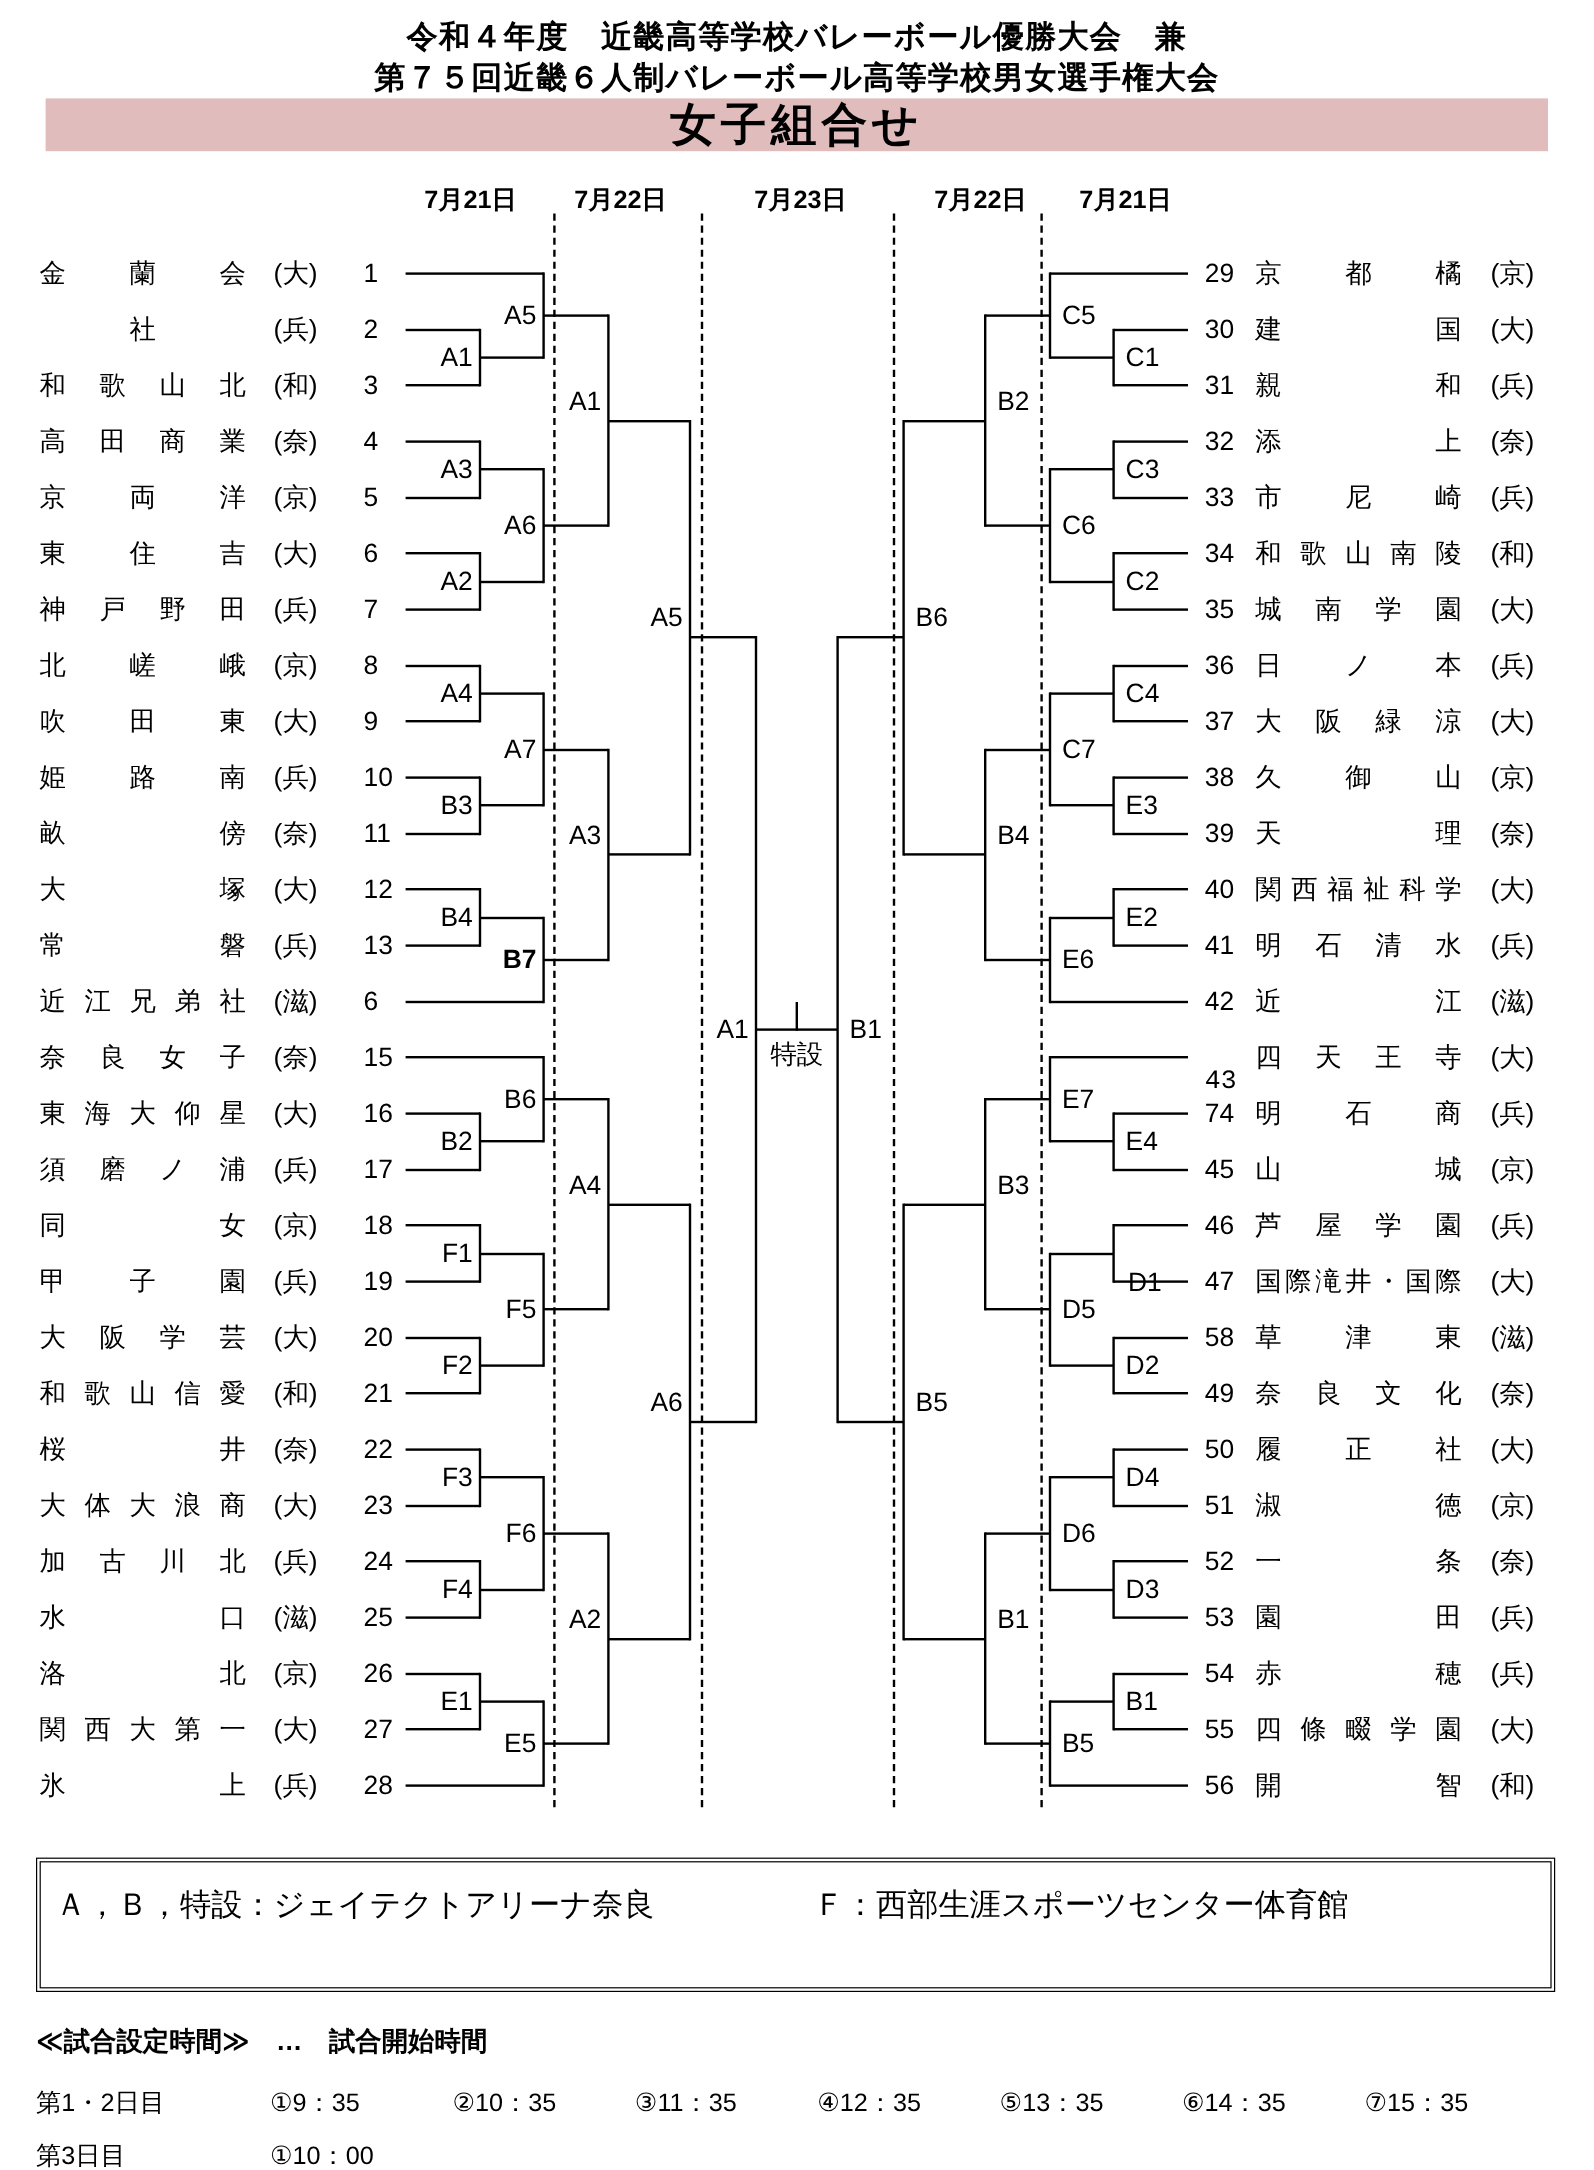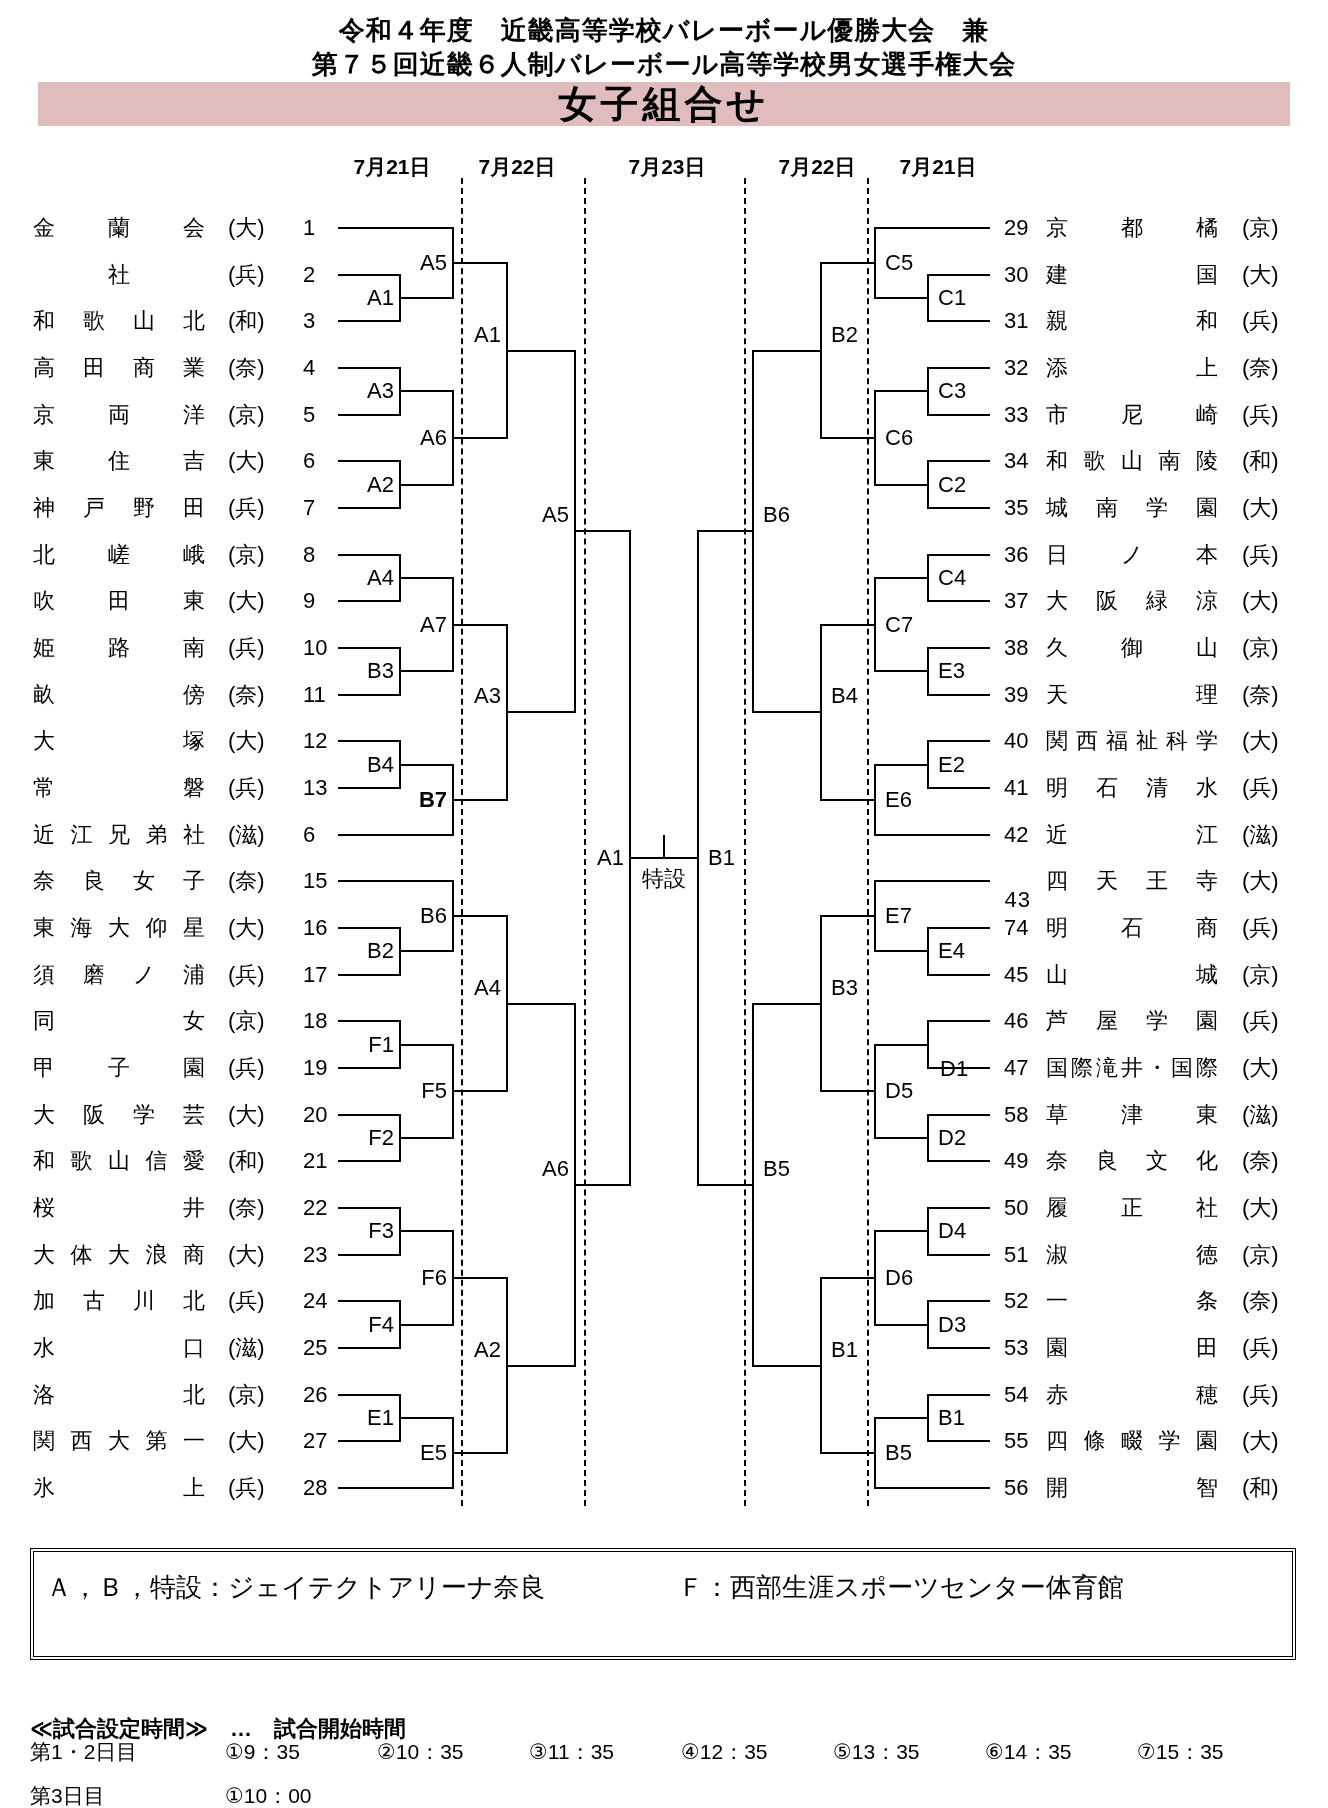--- a/index.html
+++ b/index.html
@@ -18,21 +18,21 @@
   .mlabel{position:absolute;height:26px;line-height:26px;font-size:22px;
           font-weight:500;white-space:nowrap;}
   .tname{position:absolute;display:flex;justify-content:space-between;
          font-size:22px;font-weight:500;height:26px;line-height:26px;}
   .tpref{position:absolute;font-size:22px;font-weight:500;height:26px;line-height:26px;}
   .tno{position:absolute;font-size:22px;font-weight:500;height:26px;line-height:26px;}
   #legend-box{position:absolute;left:30px;top:1548px;width:1258px;height:104px;
               border:4px double #000;}
   .legend-row{position:absolute;left:12px;font-size:26px;font-weight:500;white-space:nowrap;}
   .sched{position:absolute;font-size:21px;font-weight:500;white-space:nowrap;}
-  .sched-head{font-weight:bold;font-size:22px;margin-top:28px;}
+  .sched-head{font-weight:bold;font-size:22px;}
   .venue{position:absolute;font-size:22px;font-weight:500;text-align:center;}
 </style>
 </head>
 <body>
 
 <div id="page">
   <div class="title" style="top:14px">令和４年度　近畿高等学校バレーボール優勝大会　兼</div>
   <div class="title" style="top:48px">第７５回近畿６人制バレーボール高等学校男女選手権大会</div>
   <div id="banner" style="background: rgb(224, 188, 188);">女子組合せ</div>
 

